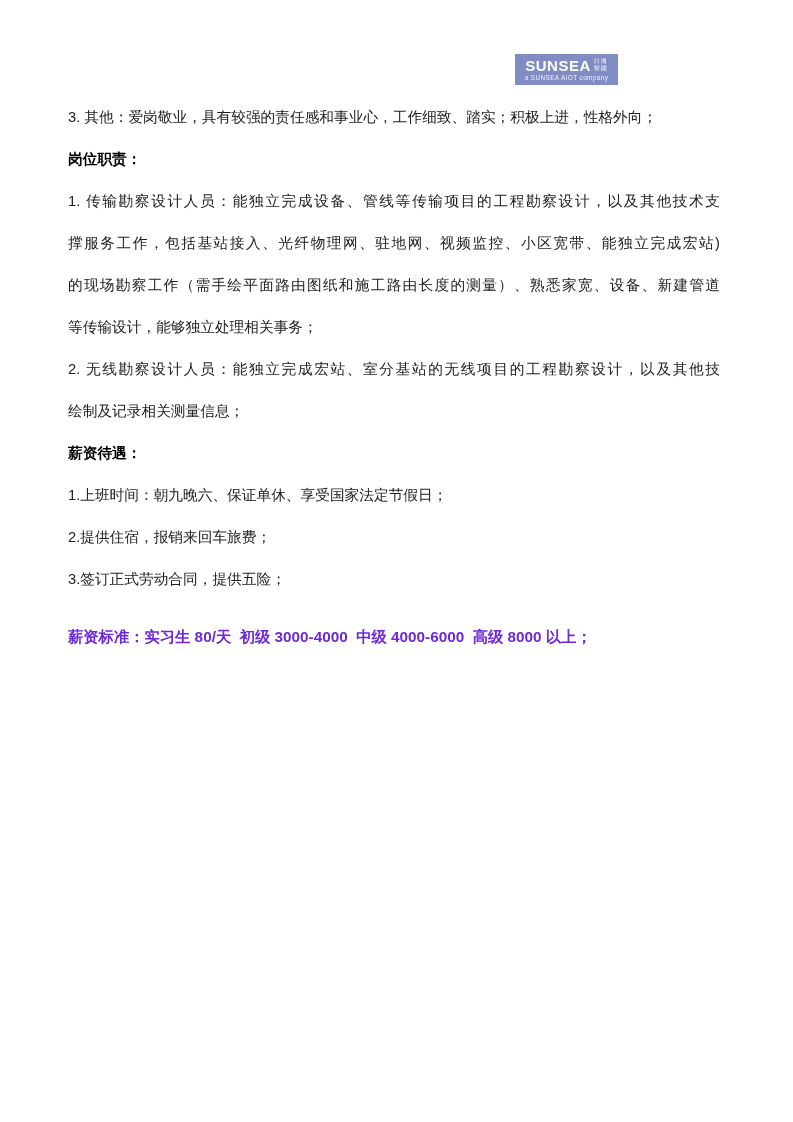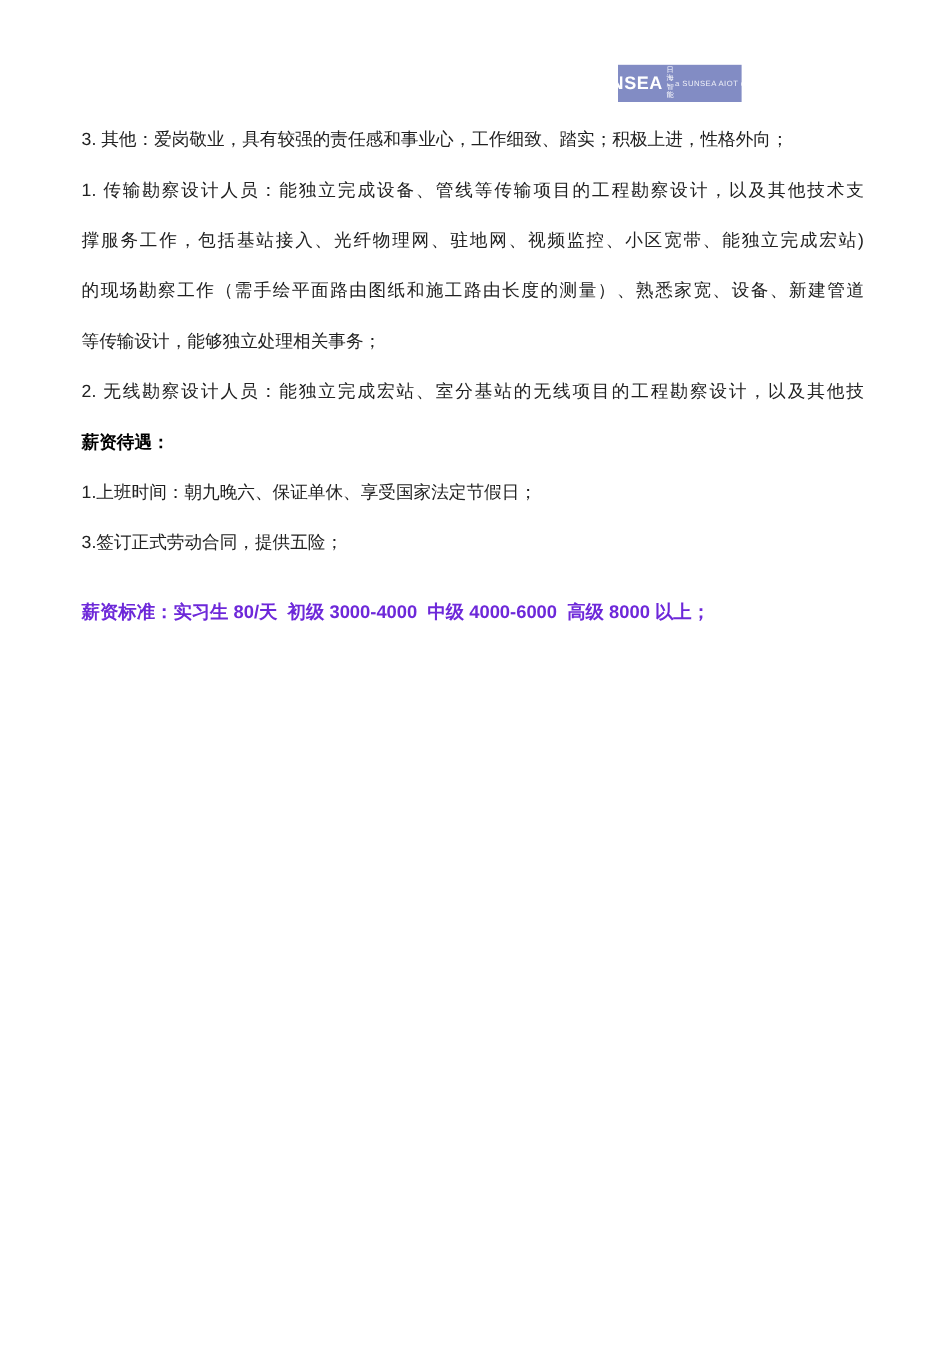--- a/index.html
+++ b/index.html
@@ -15,20 +15,21 @@
   
   .logo {
     position: absolute;
     left: 515px;
     top: 54px;
     width: 103px;
     height: 31px;
     background: #828cc4;
     color: #ffffff;
     display: flex;
+    flex-direction: column;
     align-items: center;
     justify-content: center;
     box-sizing: border-box;
     padding: 2px 4px;
   }
   .logo-top {
     display: flex;
     align-items: center;
     gap: 3px;
     line-height: 1;
@@ -96,24 +97,27 @@
       <span class="logo-cn">
         <span>日海</span>
         <span>智能</span>
       </span>
     </div>
     <div class="logo-tagline">a SUNSEA AIOT company</div>
   </div>
 
   <div class="content">
     <div class="line">3. 其他：爱岗敬业，具有较强的责任感和事业心，工作细致、踏实；积极上进，性格外向；</div>
+    <div class="line heading">岗位职责：</div>
     <div class="line justify">1. 传输勘察设计人员：能独立完成设备、管线等传输项目的工程勘察设计，以及其他技术支</div>
     <div class="line justify">撑服务工作，包括基站接入、光纤物理网、驻地网、视频监控、小区宽带、能独立完成宏站)</div>
     <div class="line justify">的现场勘察工作（需手绘平面路由图纸和施工路由长度的测量）、熟悉家宽、设备、新建管道</div>
     <div class="line">等传输设计，能够独立处理相关事务；</div>
     <div class="line justify">2. 无线勘察设计人员：能独立完成宏站、室分基站的无线项目的工程勘察设计，以及其他技</div>
+    <div class="line">绘制及记录相关测量信息；</div>
     <div class="line heading">薪资待遇：</div>
     <div class="line">1.上班时间：朝九晚六、保证单休、享受国家法定节假日；</div>
+    <div class="line">2.提供住宿，报销来回车旅费；</div>
     <div class="line">3.签订正式劳动合同，提供五险；</div>
     <div class="line salary">薪资标准：实习生 80/天  初级 3000-4000  中级 4000-6000  高级 8000 以上；</div>
   </div>
 
 </div>
 
 </body></html>

